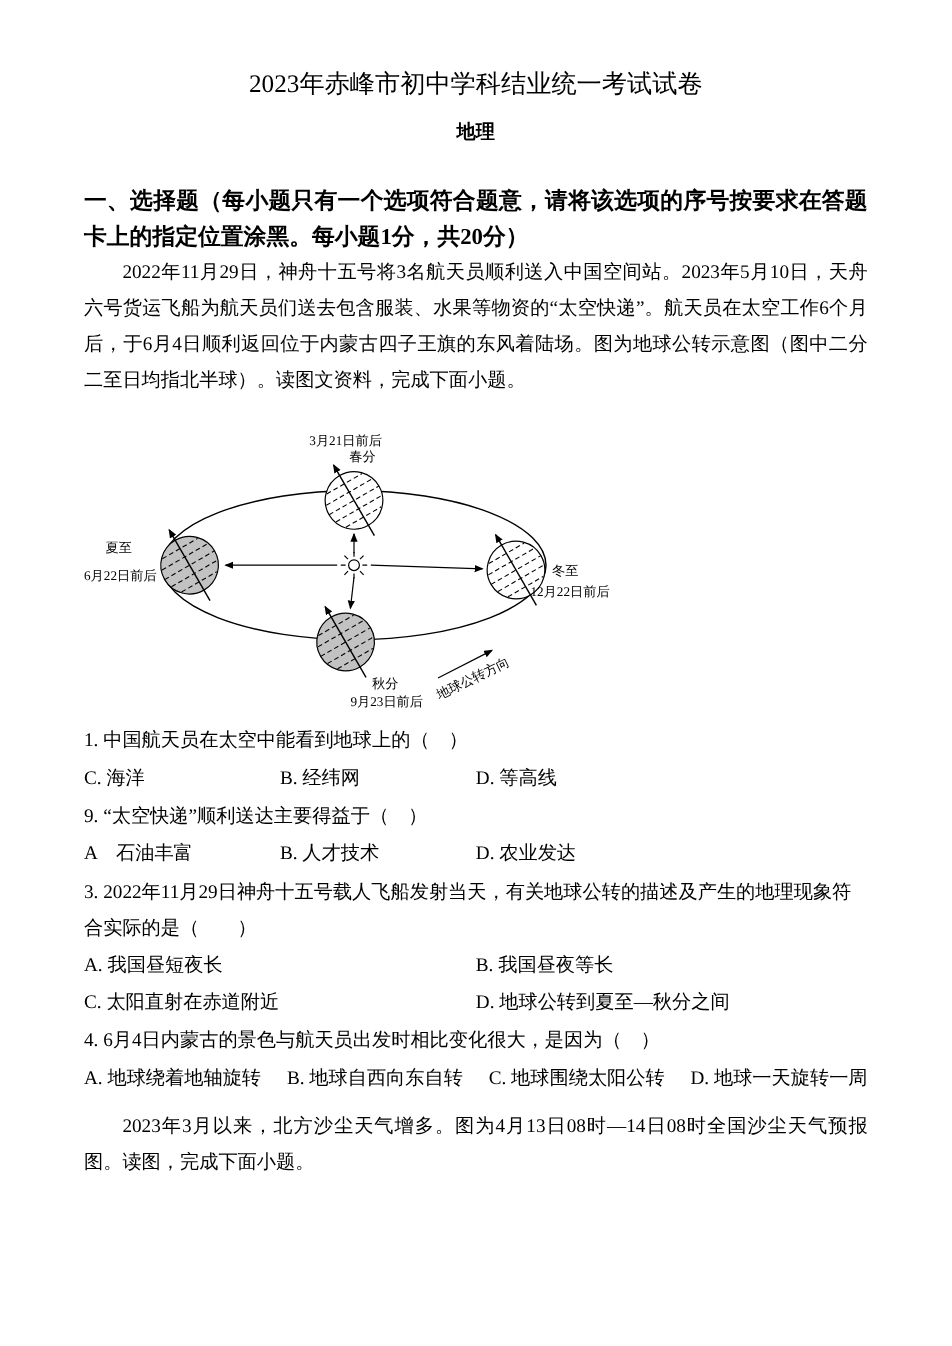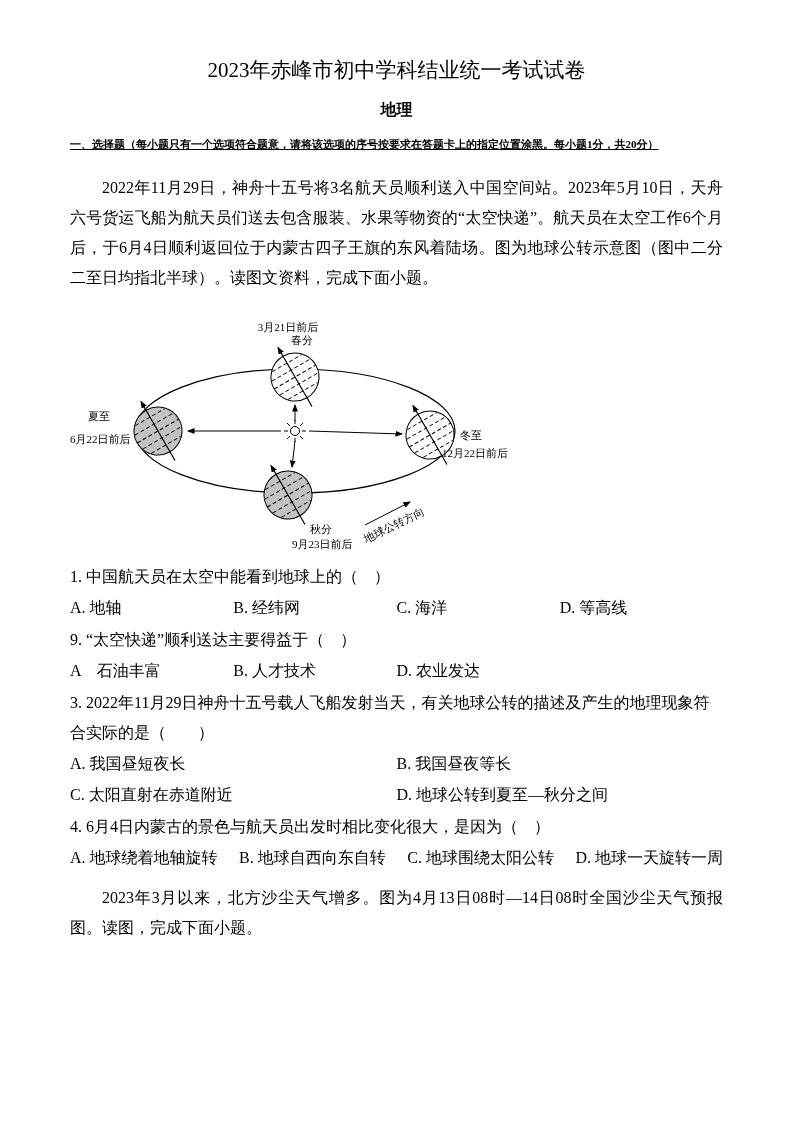--- a/index.html
+++ b/index.html
@@ -6,26 +6,26 @@
   html, body { background: #ffffff; }
   body {
     width: 793px; height: 1122px;
     font-family: "Liberation Serif", "DejaVu Serif", serif;
     color: #000; overflow: hidden;
   }
   .page { padding: 56px 70px 0 70px; }
   .title { font-size: 21px; font-weight: normal; text-align: center; }
   .subject { font-size: 16px; font-weight: bold; text-align: center; margin-top: 16px; }
   .section-heading {
-    font-size: 11px; font-weight: bold; line-height: 30px;
-    margin-top: 8px; text-align: justify; text-decoration: underline;
+    font-size: 19px; font-weight: bold; line-height: 30px;
+    margin-top: 32px; text-align: justify;
   }
   .passage {
     font-size: 16px; line-height: 30px; text-indent: 2em;
-    text-align: justify; margin-top: 14px;
+    text-align: justify; margin-top: 0;
   }
   .diagram { margin: 26px 0 4px 0; }
   .question { margin-top: 2px; }
   .stem { font-size: 16px; line-height: 30px; }
   .opts { display: flex; font-size: 16px; line-height: 31px; }
   .opts-4 .opt { width: 25%; }
   .opts-2 { flex-wrap: wrap; }
   .opts-2 .opt { width: 50%; }
   .opts-row { justify-content: space-between; }
   .passage.last { margin-top: 10px; }
@@ -128,23 +128,22 @@
       <text x="222" y="229">9月23日前后</text>
 
       <line class="radial" x1="295" y1="206" x2="340" y2="183" marker-end="url(#arrowM)"></line>
       <text transform="translate(296,224) rotate(-26)">地球公转方向</text>
     </svg>
   </div>
 
   <div class="question">
     <p class="stem">1. 中国航天员在太空中能看到地球上的（　）</p>
     <div class="opts opts-4">
-      <span class="opt">A. 地轴</span>
+      <span class="opt">C. 海洋</span>
       <span class="opt">B. 经纬网</span>
-      <span class="opt">C. 海洋</span>
       <span class="opt">D. 等高线</span>
     </div>
   </div>
 
   <div class="question">
     <p class="stem">9. “太空快递”顺利送达主要得益于（　）</p>
     <div class="opts opts-4">
       <span class="opt">A　石油丰富</span>
       <span class="opt">B. 人才技术</span>
       <span class="opt">D. 农业发达</span>

